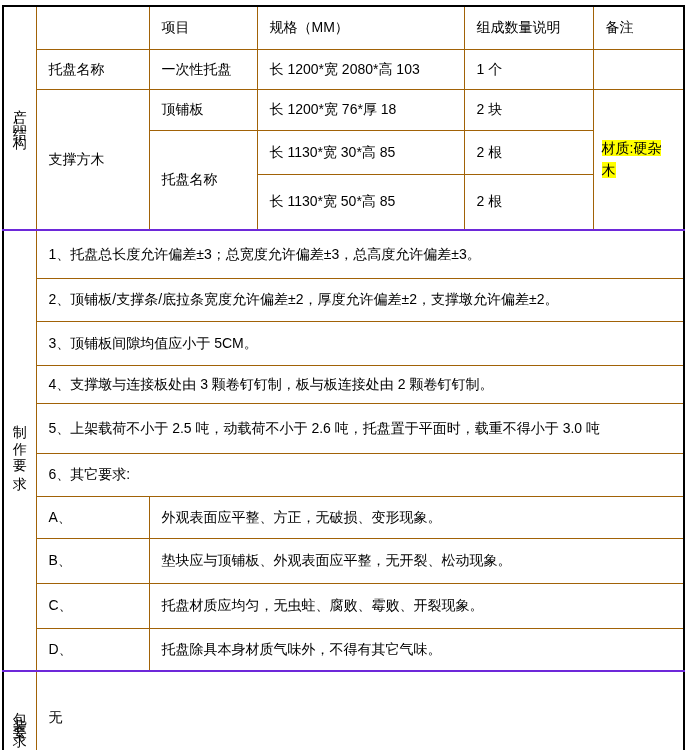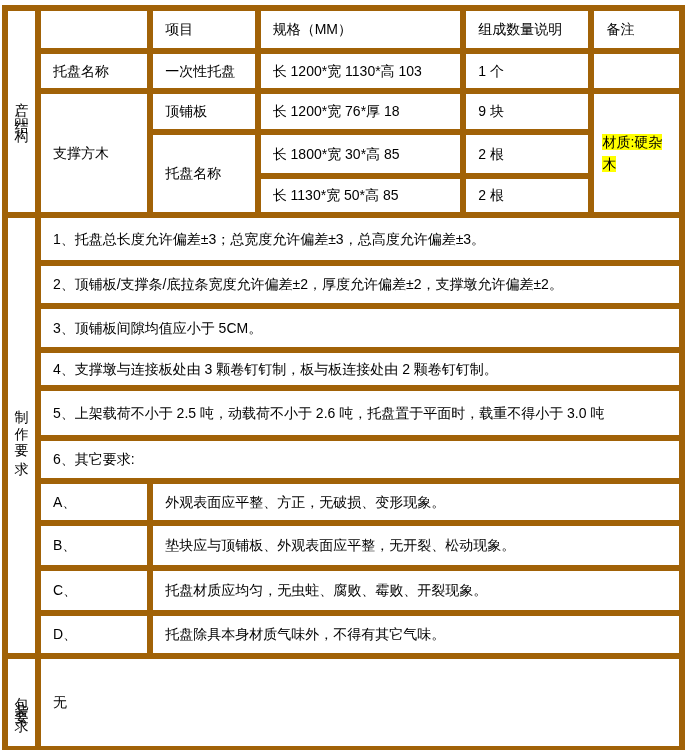--- a/index.html
+++ b/index.html
@@ -11,30 +11,30 @@
     font-family: "Liberation Sans", sans-serif;
     color: #000000;
   }
   table.spec-table {
     border-collapse: collapse;
     table-layout: fixed;
     margin: 5px 0 0 2px;
     border: 2px solid #000000;
   }
   td {
-    border: 6px solid #a16207;
+    border: 1px solid #a16207;
     font-size: 14px;
     line-height: 1.35;
     padding: 2px 6px 2px 12px;
     vertical-align: middle;
     overflow: hidden;
     word-break: break-all;
   }
   tr.thick-top td {
-    border-top: 2px solid #c4b5fd;
+    border-top: 2px solid #6d28d9;
   }
   td.vcell {
     text-align: center;
     vertical-align: middle;
     padding: 0;
   }
   .vlabel {
     display: inline-block;
     writing-mode: vertical-rl;
     text-orientation: upright;
@@ -70,37 +70,37 @@
     <td class="vcell" rowspan="5"><span class="vlabel ls-md">产品结构</span></td>
     <td></td>
     <td>项目</td>
     <td>规格（MM）</td>
     <td>组成数量说明</td>
     <td>备注</td>
   </tr>
   <tr style="height:40px">
     <td>托盘名称</td>
     <td>一次性托盘</td>
-    <td>长 1200*宽 1130*高 103</td>
+    <td>长 1200*宽 2080*高 103</td>
     <td>1 个</td>
     <td></td>
   </tr>
   <tr style="height:41px">
     <td rowspan="3">支撑方木</td>
     <td>顶铺板</td>
     <td>长 1200*宽 76*厚 18</td>
-    <td>9 块</td>
+    <td>2 块</td>
     <td rowspan="3" class="remark-cell"><span class="hl">材质:硬杂木</span></td>
   </tr>
   <tr style="height:44px">
     <td rowspan="2">托盘名称</td>
-    <td>长 1800*宽 30*高 85</td>
+    <td>长 1130*宽 30*高 85</td>
     <td>2 根</td>
   </tr>
-  <tr style="height:39px">
+  <tr style="height:56px">
     <td>长 1130*宽 50*高 85</td>
     <td>2 根</td>
   </tr>
 
   <tr class="thick-top" style="height:48px">
     <td class="vcell" rowspan="10"><span class="vlabel ls-lg">制作要求</span></td>
     <td colspan="5">1、托盘总长度允许偏差±3；总宽度允许偏差±3，总高度允许偏差±3。</td>
   </tr>
   <tr style="height:43px">
     <td colspan="5">2、顶铺板/支撑条/底拉条宽度允许偏差±2，厚度允许偏差±2，支撑墩允许偏差±2。</td>

